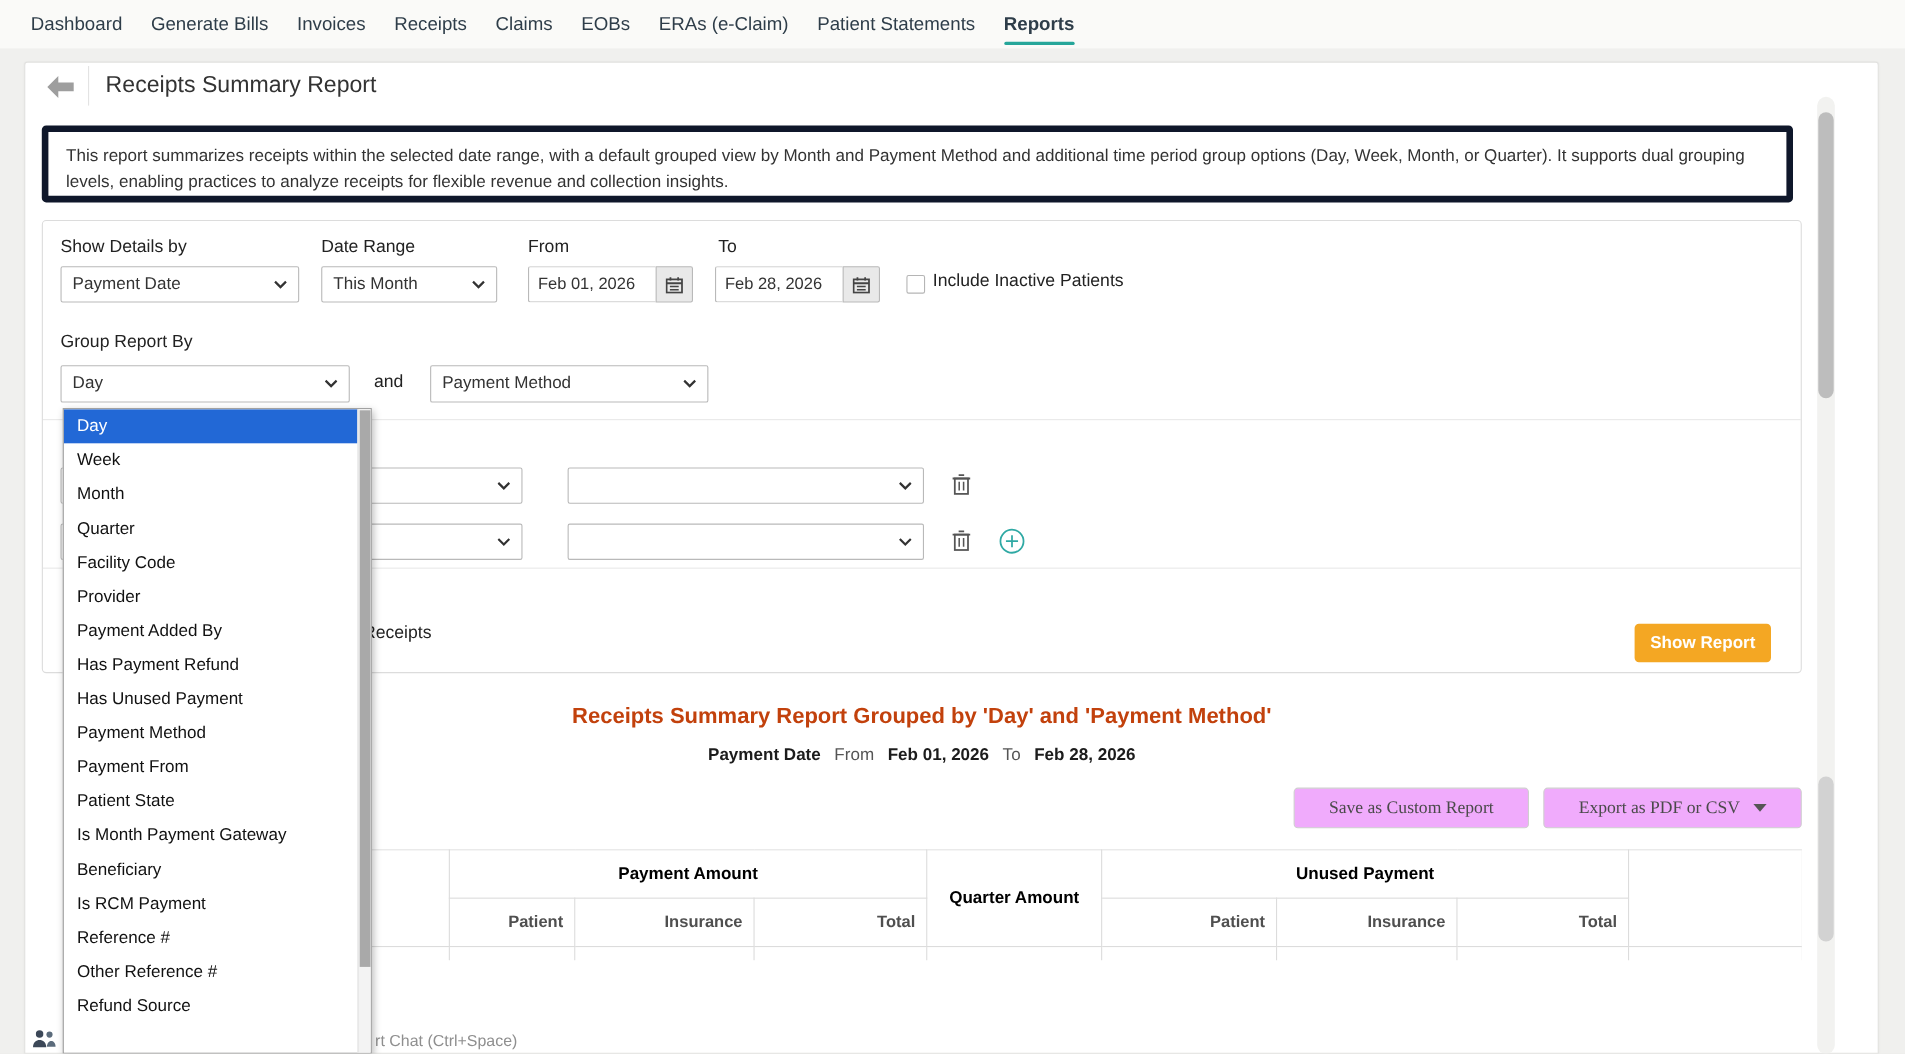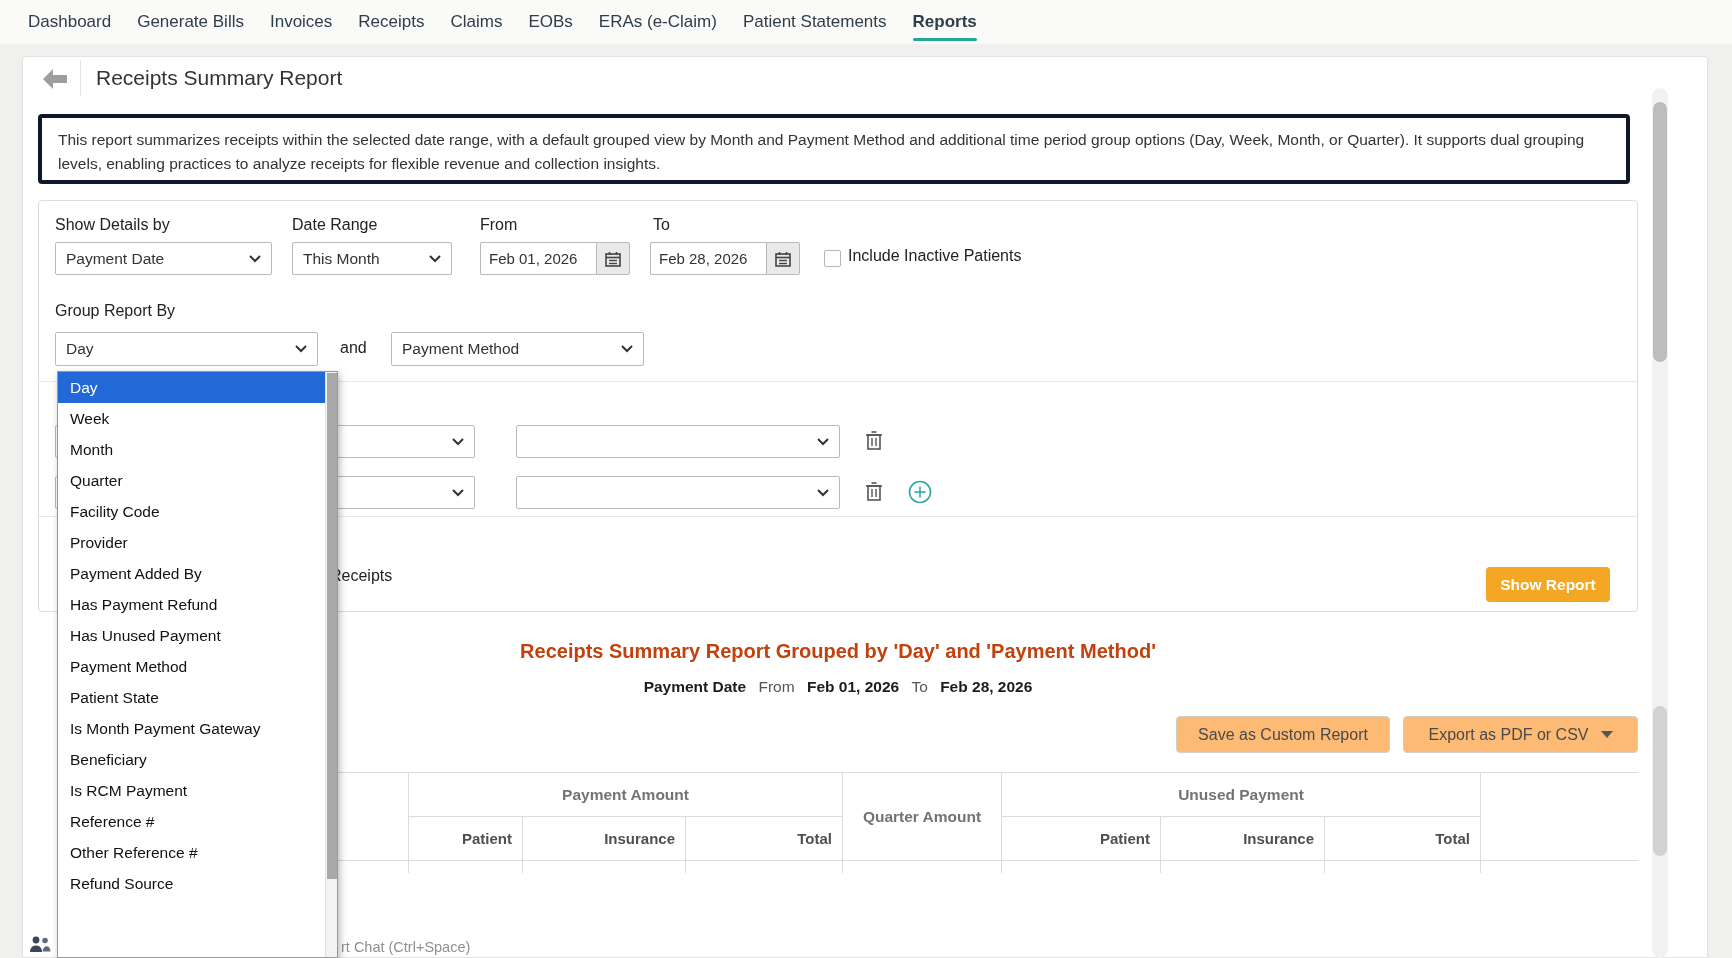--- a/index.html
+++ b/index.html
@@ -20,21 +20,21 @@
     height:3px; background:#26a69a; border-radius:2px; }
 
   
   .card { left:22px; top:56px; width:1686px; height:902px; background:#fff;
     border:1px solid #e2e2e0; border-radius:3px 3px 0 0; box-shadow:0 1px 2px rgba(0,0,0,.05); }
 
   .back-btn { left:40px; top:66px; width:30px; height:26px; cursor:pointer; }
   .hdr-divider { left:80px; top:60px; width:1px; height:36px; background:#e3e3e3; }
   .page-title { left:96px; top:66px; font-size:21px; color:#333; }
 
-  .desc-box { left:38px; top:114px; width:1592px; height:70px; border:4px solid #0f172a;
+  .desc-box { left:38px; top:114px; width:1592px; height:70px; border:6px solid #0f172a;
     border-radius:4px; padding:10px 16px; font-size:15.5px; line-height:24px; color:#333; }
 
   .filter-panel { left:38px; top:200px; width:1600px; height:412px;
     border:1px solid #dcdcdc; border-radius:4px; background:#fff; }
 
   .flabel { font-size:16px; color:#222; white-space:nowrap; }
   .lbl-sdb { left:55px; top:216px; } .lbl-dr { left:292px; top:216px; }
   .lbl-from { left:480px; top:216px; } .lbl-to { left:653px; top:216px; }
   .lbl-grp { left:55px; top:302px; }
 
@@ -74,32 +74,32 @@
     display:flex; align-items:center; justify-content:center; cursor:pointer;
     font-family:"Liberation Sans", sans-serif; }
 
   
   .rpt-title { left:38px; top:640px; width:1600px; text-align:center; font-size:20px;
     font-weight:bold; color:#c2410c; }
   .rpt-subtitle { left:38px; top:678px; width:1600px; text-align:center; font-size:15.5px; color:#555; }
   .rpt-subtitle .b { font-weight:bold; color:#1c1c1c; }
   .rpt-subtitle span { margin:0 4px; }
 
-  .gray-btn { height:37px; background:#fdba74; border:1px solid #cfcfcf; border-radius:4px;
+  .gray-btn { height:37px; background:#f0abfc; border:1px solid #cfcfcf; border-radius:4px;
     color:#4a4a4a; font-size:16px; display:flex; align-items:center; justify-content:center;
-    cursor:pointer; font-family:Liberation Sans, sans-serif; gap:12px; }
+    cursor:pointer; font-family:Liberation Serif, serif; gap:12px; }
   .btn-save { left:1176px; top:716px; width:214px; }
   .btn-export { left:1403px; top:716px; width:235px; }
   .caret-down { width:0; height:0; border-left:6px solid transparent; border-right:6px solid transparent;
     border-top:7px solid #555; display:inline-block; }
 
   .table-wrap { left:310px; top:772px; width:1328px; height:101px; overflow:hidden; }
   table.rpt { border-collapse:collapse; table-layout:fixed; width:1328px; }
   table.rpt td, table.rpt th { border:1px solid #dcdcdc; background:#fff; }
-  th.grp { font-size:15.5px; font-weight:bold; color:#737373; text-align:center; height:44px; }
+  th.grp { font-size:15.5px; font-weight:bold; color:#000000; text-align:center; height:44px; }
   th.sub { font-size:15px; font-weight:bold; color:#4f4f4f; text-align:right;
     padding-right:10px; height:44px; }
   tr.stub td { height:30px; border-bottom:none; }
 
   
   .footer-icon { left:28px; top:934px; }
   .chat-text { left:341px; top:939px; font-size:14.5px; color:#8f8f8f; }
 
   
   .dropdown { left:57px; top:371px; width:281px; height:587px; background:#fff;
@@ -348,20 +348,21 @@
       <div class="dd-item selected">Day</div>
       <div class="dd-item">Week</div>
       <div class="dd-item">Month</div>
       <div class="dd-item">Quarter</div>
       <div class="dd-item">Facility Code</div>
       <div class="dd-item">Provider</div>
       <div class="dd-item">Payment Added By</div>
       <div class="dd-item">Has Payment Refund</div>
       <div class="dd-item">Has Unused Payment</div>
       <div class="dd-item">Payment Method</div>
+      <div class="dd-item">Payment From</div>
       <div class="dd-item">Patient State</div>
       <div class="dd-item">Is Month Payment Gateway</div>
       <div class="dd-item">Beneficiary</div>
       <div class="dd-item">Is RCM Payment</div>
       <div class="dd-item">Reference #</div>
       <div class="dd-item">Other Reference #</div>
       <div class="dd-item">Refund Source</div>
     </div>
     <div class="dd-scroll">
       <div class="dd-thumb"></div>

